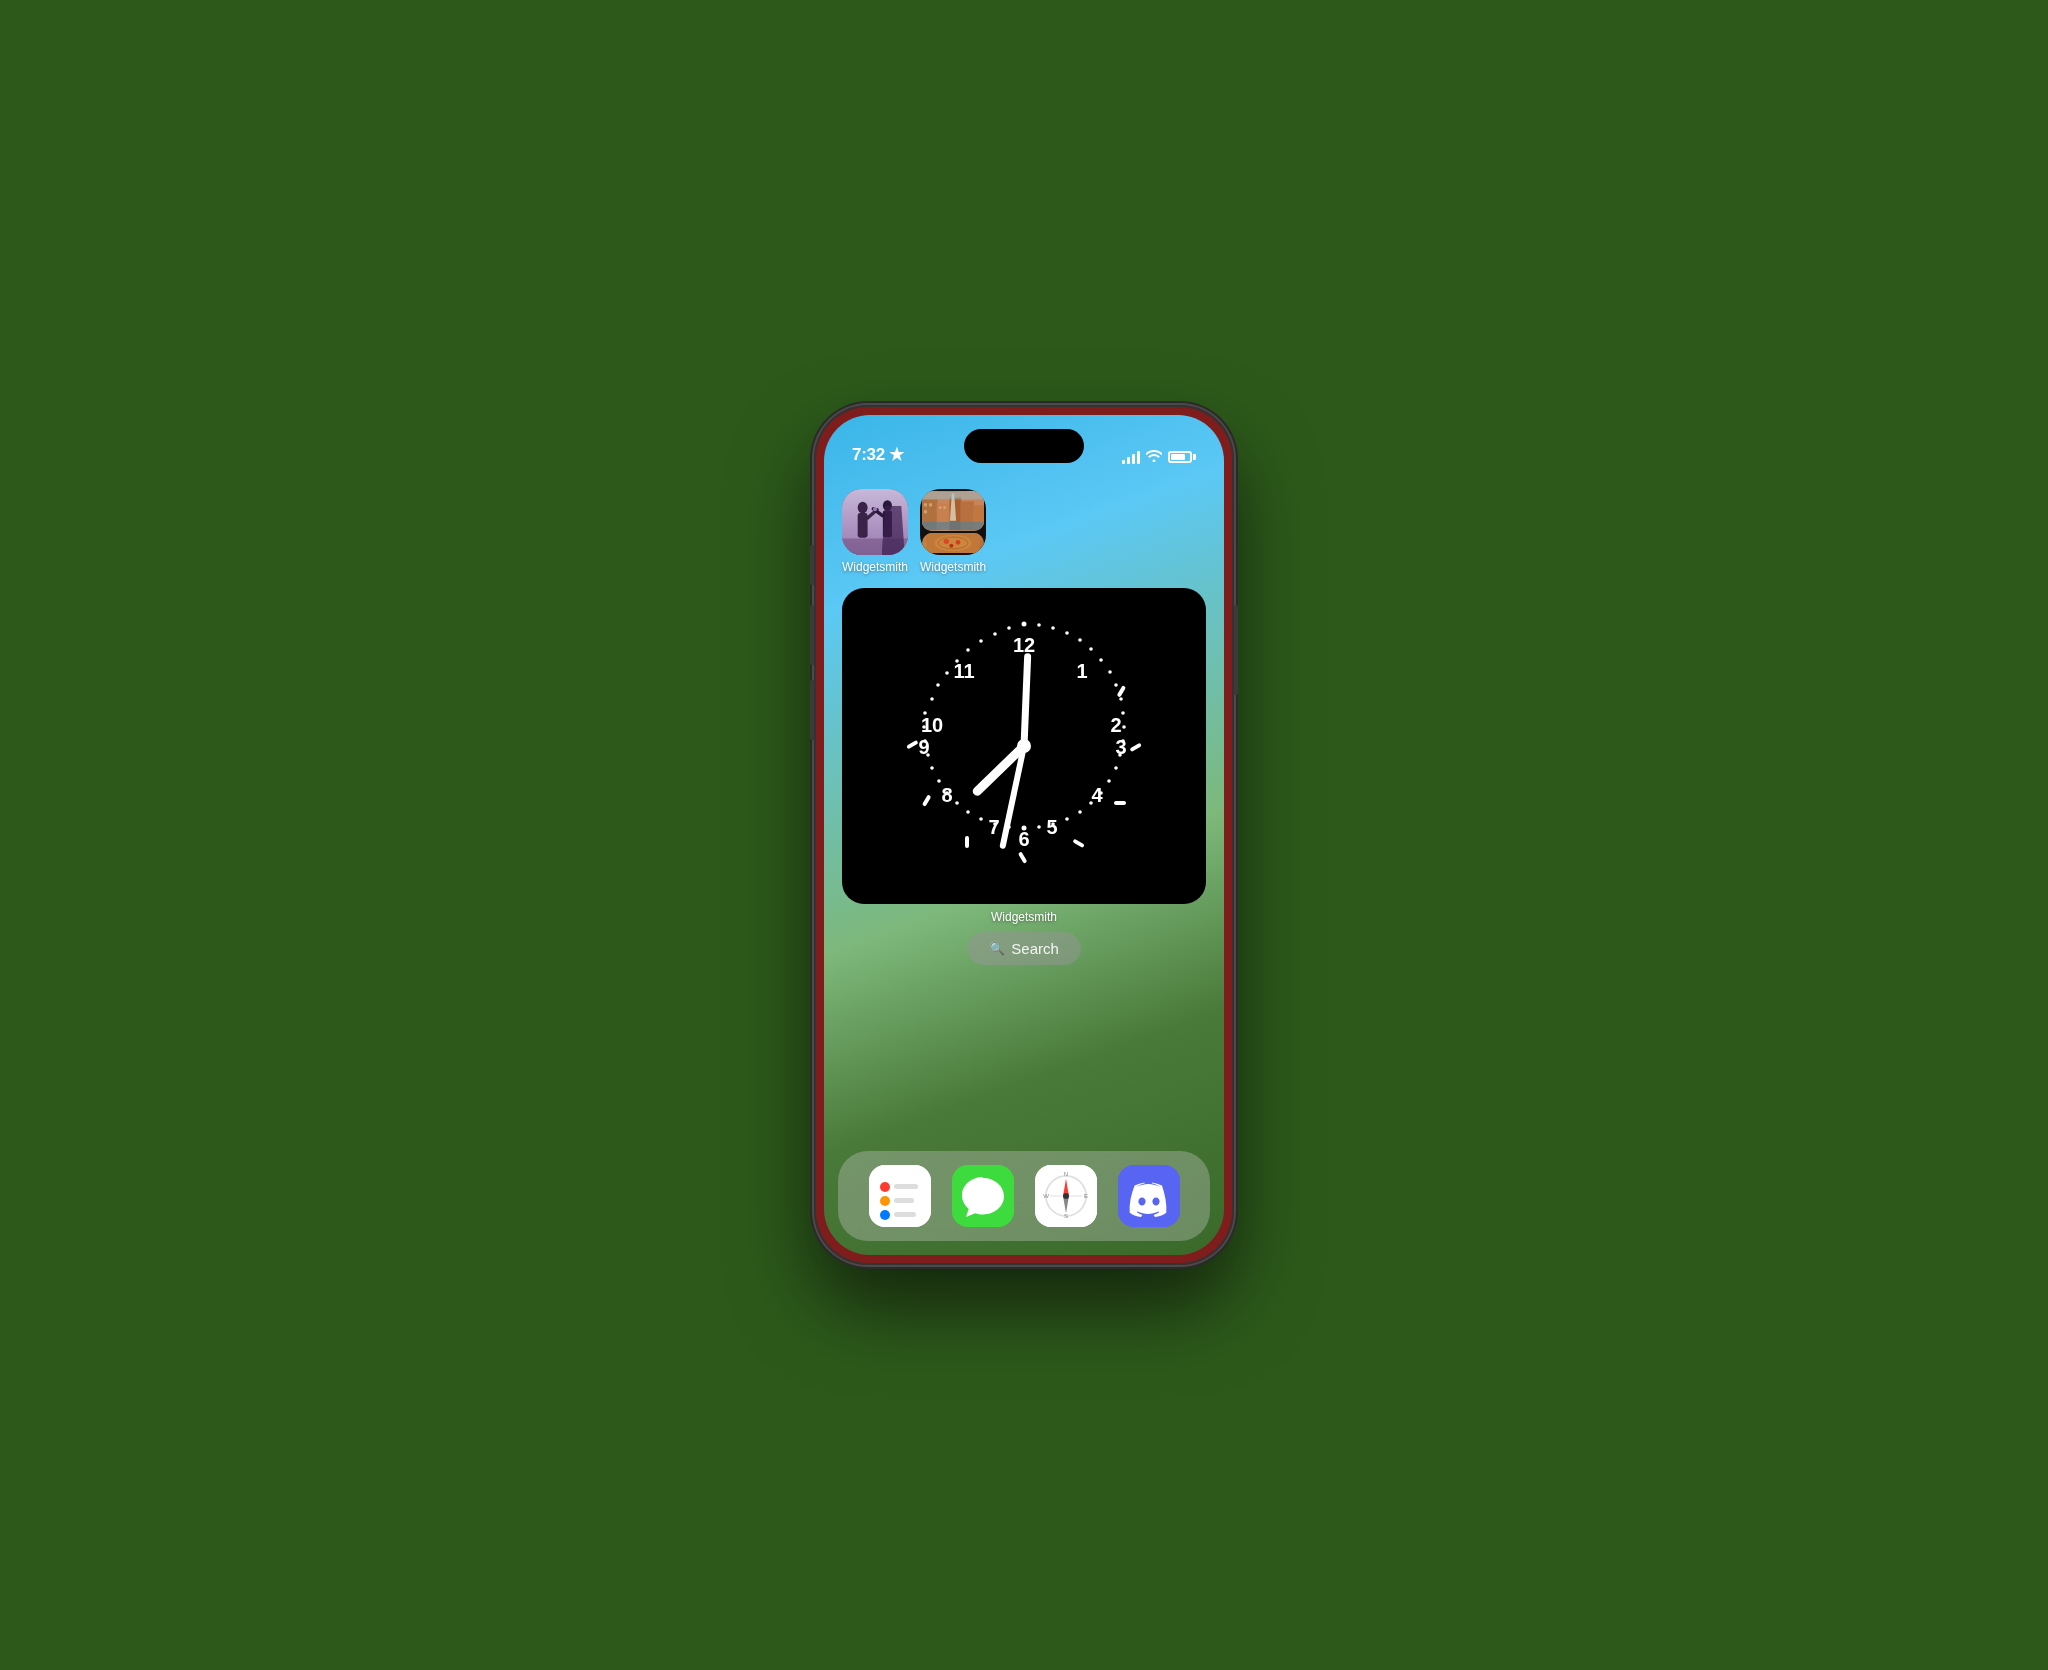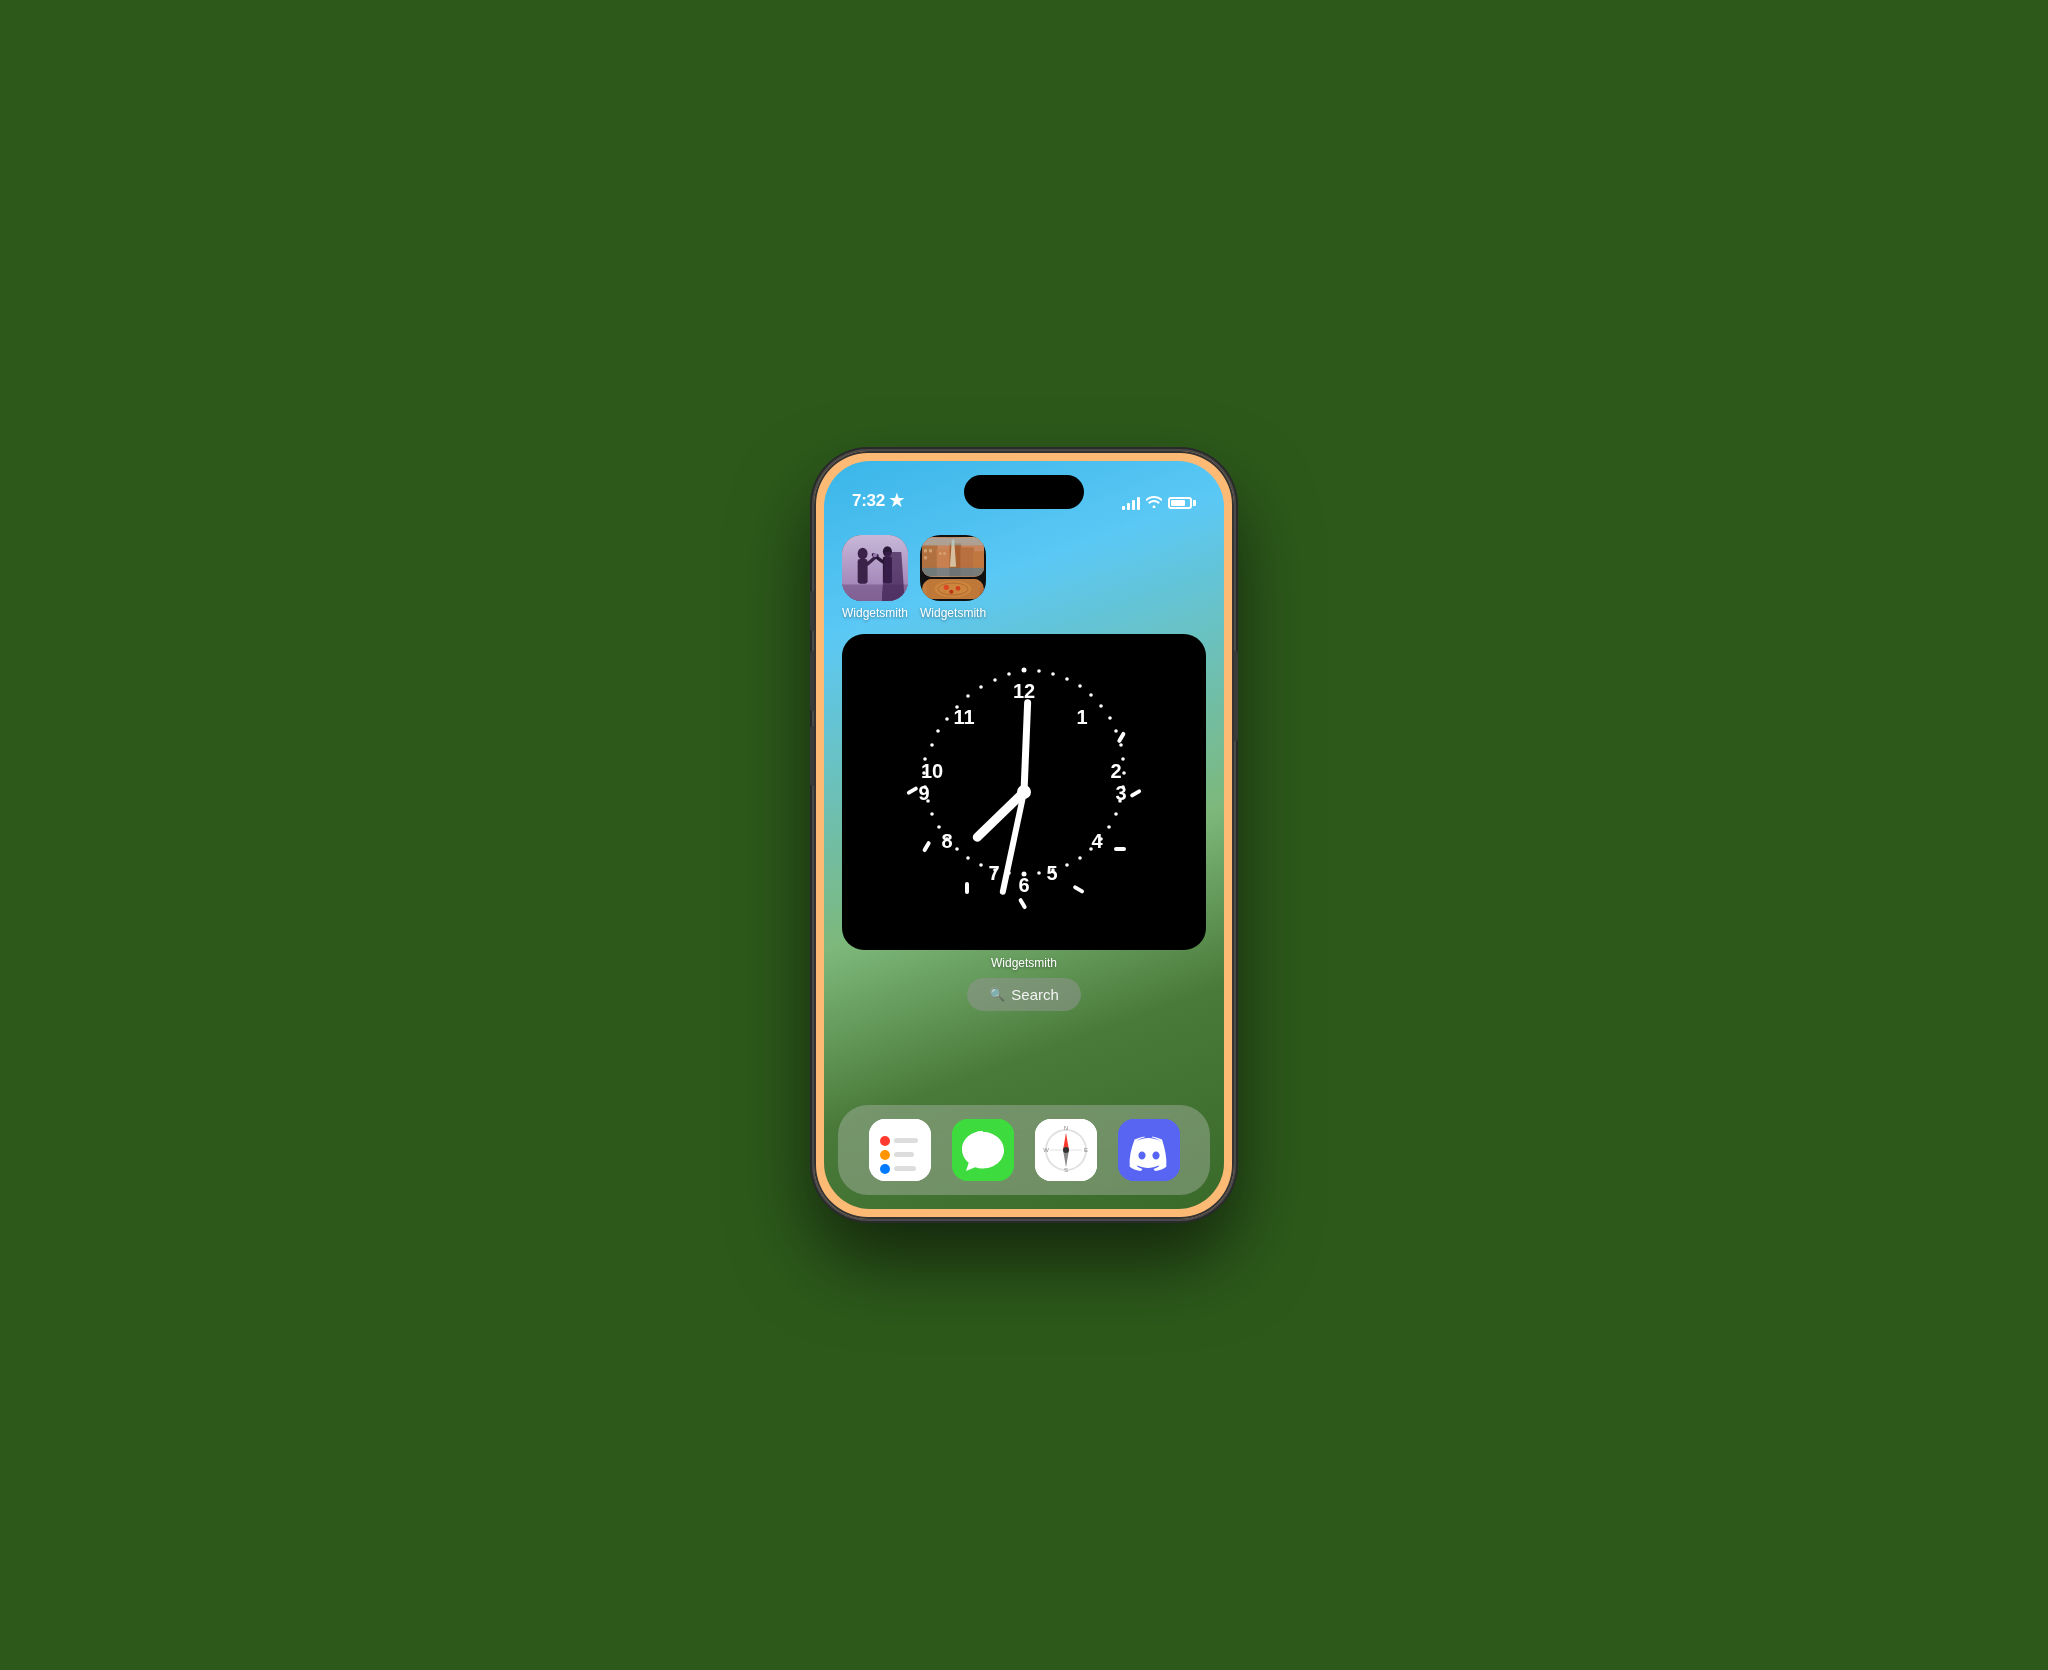--- a/index.html
+++ b/index.html
@@ -7,22 +7,22 @@
       background: #2d5a1b;
       display: flex;
       justify-content: center;
       align-items: center;
       min-height: 100vh;
       font-family: -apple-system, BlinkMacSystemFont, 'SF Pro Display', 'Helvetica Neue', sans-serif;
     }
 
     .phone-outer {
       width: 420px;
-      height: 768px;
-      background: #fdba74;
+      height: 860px;
+      background: #7f1d1d;
       border-radius: 54px;
       position: relative;
       box-shadow:
         0 0 0 2px #4a4a4a,
         0 0 0 4px #2a2a2a,
         inset 0 0 0 2px #333,
         0 40px 80px rgba(0,0,0,0.6);
     }
 
     

